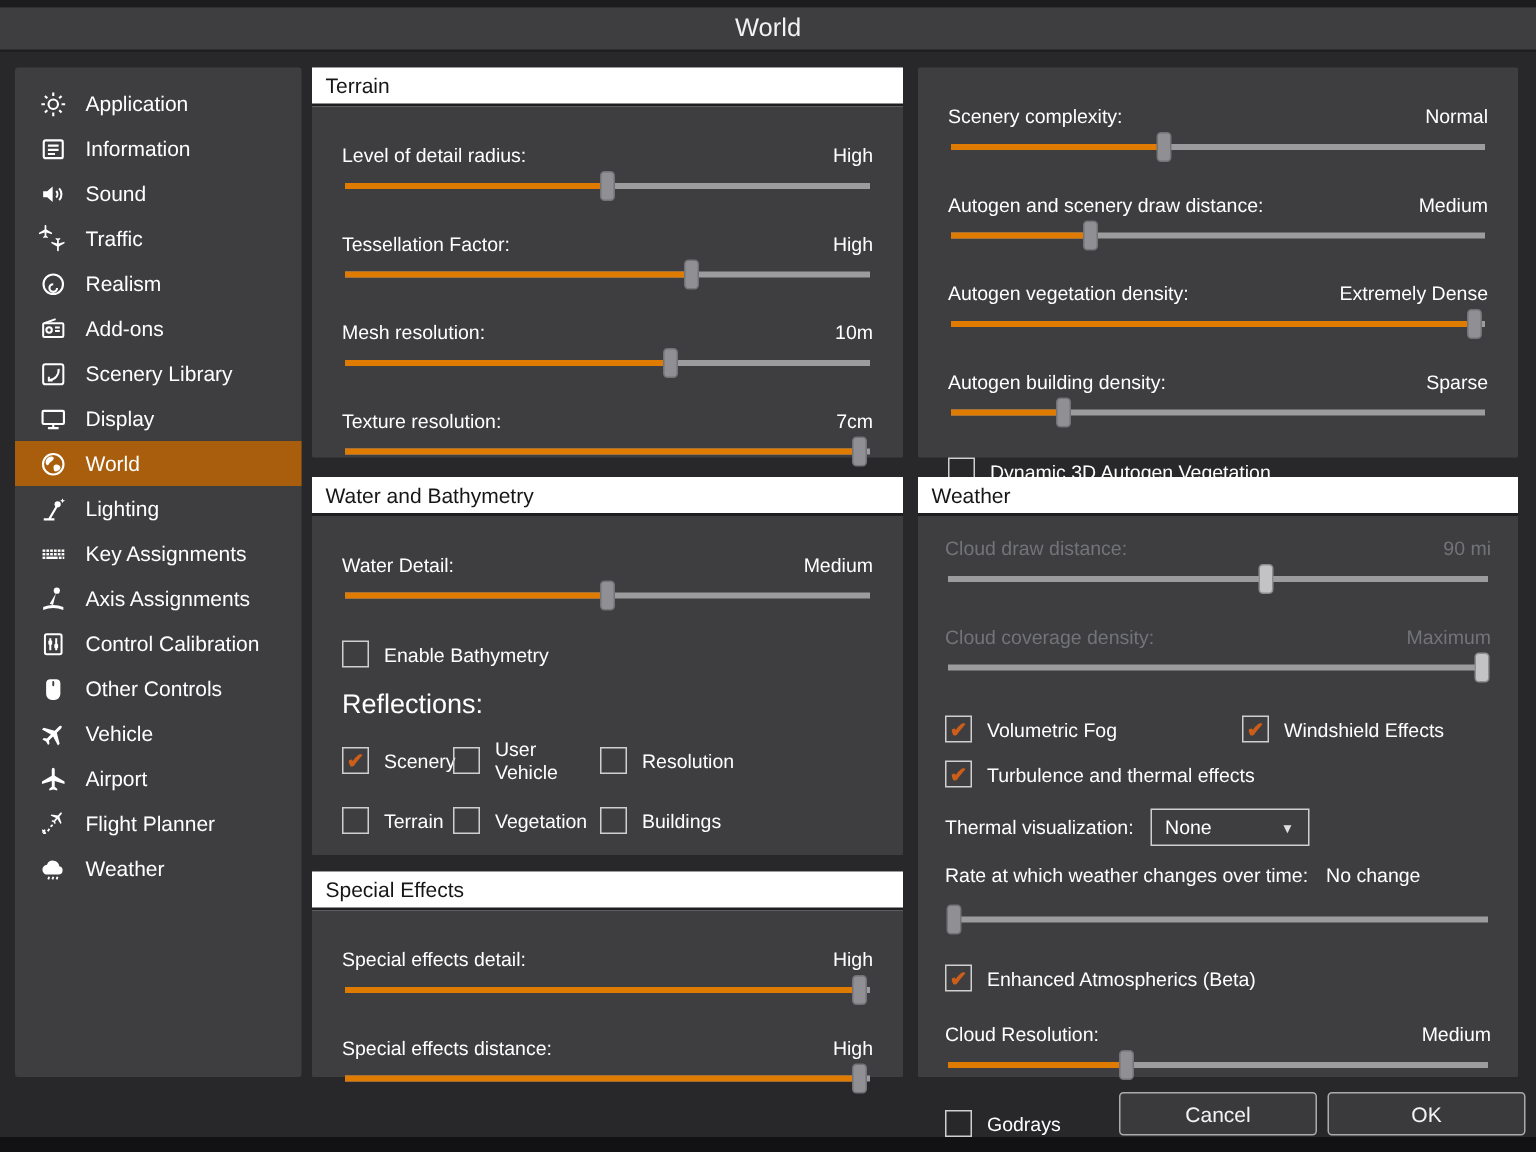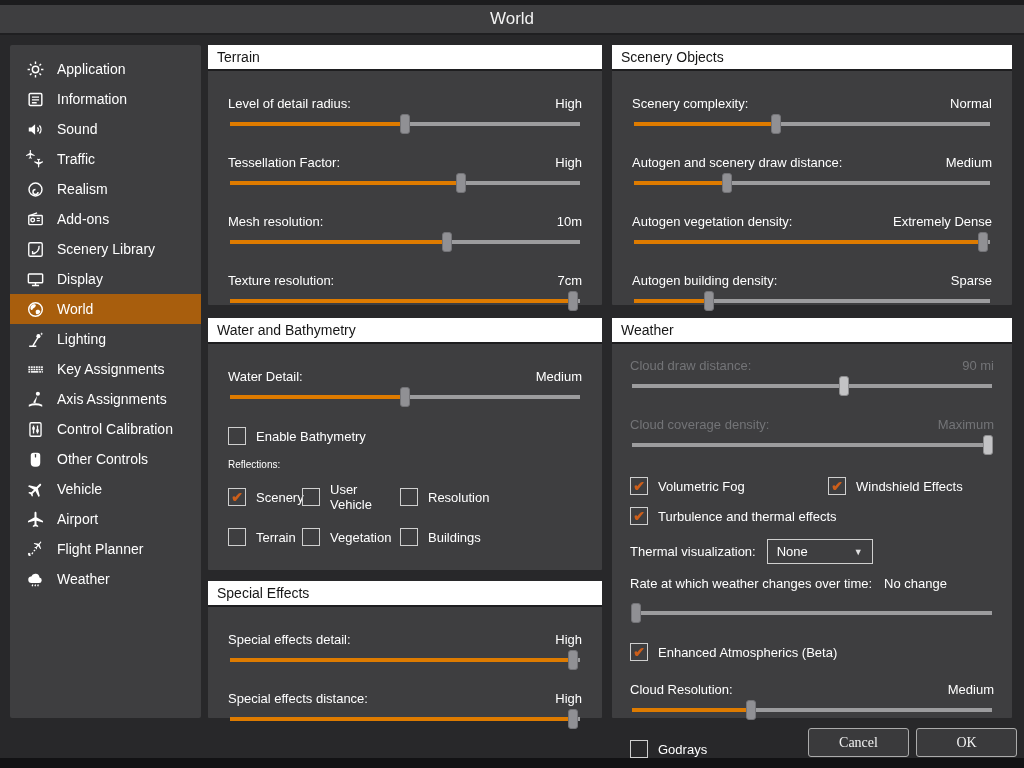--- a/index.html
+++ b/index.html
@@ -36,30 +36,30 @@
   .srow.disabled .thumb{background:#c3c3c5;border-color:#8d8d8f;}
   .cbrow{display:flex;align-items:center;gap:10px;margin:10px 0;font-size:13px;}
   .cb{width:16px;height:16px;border:1px solid #cfcfcf;display:flex;align-items:center;
     justify-content:center;font-size:14px;font-weight:bold;color:transparent;flex:0 0 auto;
     background:transparent;box-sizing:content-box;}
   .cb.checked{color:var(--check);}
   .cbgrid{display:grid;margin:12px 0;}
   .cbgrid .cbrow{margin:0;}
   #panel-water .cbgrid{grid-template-columns:74px 98px 1fr;row-gap:16px;column-gap:0;}
   #panel-weather .cbgrid{grid-template-columns:198px 1fr;}
-  .plain-label{font-size:10px;margin:14px 0 4px;}
+  .plain-label{font-size:18px;margin:14px 0 4px;}
   .ddrow{display:flex;align-items:center;margin:14px 0 12px;font-size:13px;}
   .dd{margin-left:11px;width:106px;height:25px;border:1px solid #cfcfcf;display:flex;
     align-items:center;justify-content:space-between;padding:0 9px;box-sizing:border-box;background:#3e3e40;gap:40px;}
   .caret{font-size:9px;color:#e0e0e0;}
   .ilrow{display:flex;align-items:center;font-size:13px;margin:12px 0 10px;}
   .ilrow .val{margin-left:12px;}
   .footer{position:absolute;right:7px;top:728px;display:flex;gap:7px;}
-  .btn{width:101px;height:29px;background:#3a3a3c;border:1px solid #ababab;border-radius:3px;
-    color:#f2f2f2;font-size:14px;font-family:Liberation Serif, serif;cursor:pointer;}
+  .btn{width:132px;height:29px;background:#3a3a3c;border:1px solid #ababab;border-radius:3px;
+    color:#f2f2f2;font-size:14px;font-family:Liberation Sans, sans-serif;cursor:pointer;}
 </style>
 </head>
 <body>
 
 <div class="strip-top"></div>
 <div class="titlebar">
   <span>World</span>
 </div>
 
 <nav class="sidebar" id="sidebar">
@@ -401,21 +401,20 @@
           <span class="val">High</span>
         </div>
         <div class="track">
           <div class="fill" style="width: 98%;"></div>
           <div class="thumb" style="left: 98%;"></div>
         </div>
       </div>
     </div>
 </section>
 <section class="panel" id="panel-scenery">
-  <div class="panel-header">Scenery Objects</div>
   <div class="panel-body">
       <div class="srow">
         <div class="lrow">
           <span class="lab">Scenery complexity:</span>
           <span class="val">Normal</span>
         </div>
         <div class="track">
           <div class="fill" style="width: 40%;"></div>
           <div class="thumb" style="left: 40%;"></div>
         </div>

